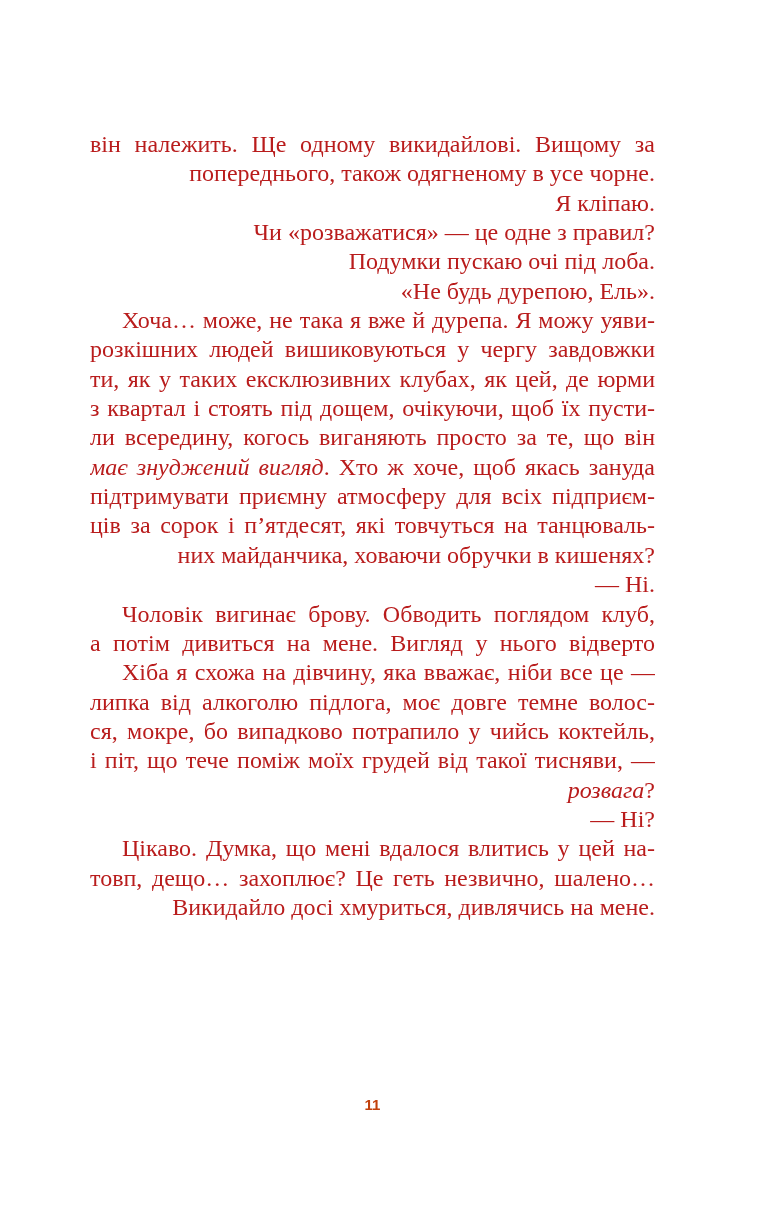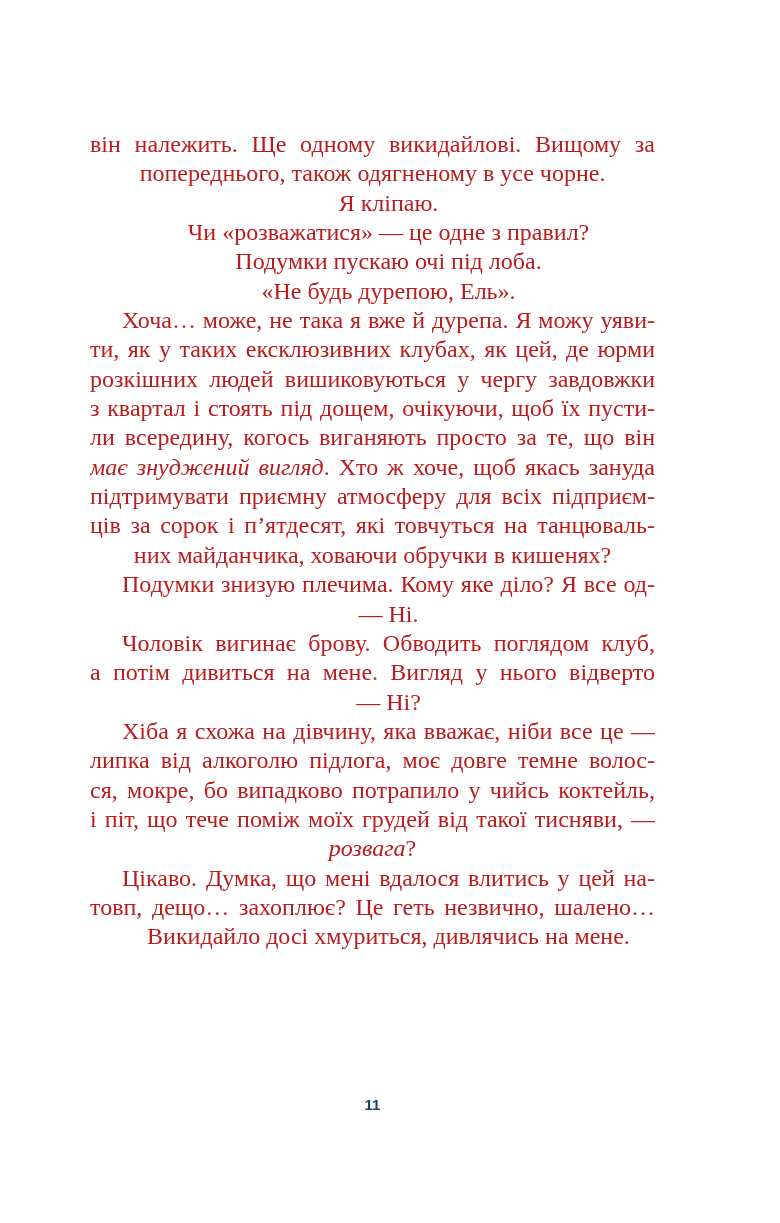--- a/index.html
+++ b/index.html
@@ -21,35 +21,35 @@
     color: #b91c1c;
   }
   .paragraph { margin: 0; padding: 0; }
   .line {
     height: 29.35px;
     overflow: hidden;
     text-align: justify;
     text-align-last: justify;
   }
   .line.last {
-    text-align: center;
+    text-align: right;
     text-align-last: auto;
   }
   .line.ind { text-indent: 32px; }
   .line em { font-style: italic; margin-top: 32px; }
   .page-number {
     position: absolute;
     left: 90px;
     top: 1096px;
     width: 565px;
     text-align: center;
     font-family: "Liberation Sans", sans-serif;
     font-size: 15px;
     font-weight: 600;
-    color: #0c4a6e;
+    color: #c2410c;
   }
 </style>
 </head>
 <body>
 
 <div class="page">
   <div class="text-block" id="text-block">
       <div class="paragraph">
         <div class="line"><span>він належить. Ще одному викидайлові. Вищому за</span></div>
         <div class="line last"><span>попереднього, також одягненому в усе чорне.</span></div>
@@ -61,48 +61,47 @@
         <div class="line last ind"><span>Чи «розважатися» — це одне з правил?</span></div>
       </div>
       <div class="paragraph">
         <div class="line last ind"><span>Подумки пускаю очі під лоба.</span></div>
       </div>
       <div class="paragraph">
         <div class="line last ind"><span>«Не будь дурепою, Ель».</span></div>
       </div>
       <div class="paragraph">
         <div class="line ind"><span>Хоча… може, не така я вже й дурепа. Я можу уяви-</span></div>
+        <div class="line"><span>розкішних людей вишиковуються у чергу завдовжки</span></div>
         <div class="line"><span>ти, як у таких ексклюзивних клубах, як цей, де юрми</span></div>
-        <div class="line"><span>розкішних людей вишиковуються у чергу завдовжки</span></div>
         <div class="line"><span>з квартал і стоять під дощем, очікуючи, щоб їх пусти-</span></div>
         <div class="line"><span>ли всередину, когось виганяють просто за те, що він</span></div>
         <div class="line"><em>має знуджений вигляд</em><span>. Хто ж хоче, щоб якась зануда</span></div>
         <div class="line"><span>підтримувати приємну атмосферу для всіх підприєм-</span></div>
         <div class="line"><span>ців за сорок і п’ятдесят, які товчуться на танцюваль-</span></div>
         <div class="line last"><span>них майданчика, ховаючи обручки в кишенях?</span></div>
       </div>
       <div class="paragraph">
-        <div class="line ind"><span>Подумки знизую плечима. Кому яке діло? Я все од-</span></div>
       </div>
       <div class="paragraph">
         <div class="line last ind"><span>— Ні.</span></div>
       </div>
       <div class="paragraph">
         <div class="line ind"><span>Чоловік вигинає брову. Обводить поглядом клуб,</span></div>
         <div class="line"><span>а потім дивиться на мене. Вигляд у нього відверто</span></div>
       </div>
       <div class="paragraph">
-        <div class="line last ind"><span>— Ні?</span></div>
-      </div>
-      <div class="paragraph">
         <div class="line ind"><span>Хіба я схожа на дівчину, яка вважає, ніби все це —</span></div>
         <div class="line"><span>липка від алкоголю підлога, моє довге темне волос-</span></div>
         <div class="line"><span>ся, мокре, бо випадково потрапило у чийсь коктейль,</span></div>
         <div class="line"><span>і піт, що тече поміж моїх грудей від такої тисняви, —</span></div>
         <div class="line last"><em>розвага</em><span>?</span></div>
+      </div>
+      <div class="paragraph">
+        <div class="line last ind"><span>— Ні?</span></div>
       </div>
       <div class="paragraph">
         <div class="line ind"><span>Цікаво. Думка, що мені вдалося влитись у цей на-</span></div>
         <div class="line"><span>товп, дещо… захоплює? Це геть незвично, шалено…</span></div>
       </div>
       <div class="paragraph">
         <div class="line last ind"><span>Викидайло досі хмуриться, дивлячись на мене.</span></div>
       </div>
     </div>
   <div class="page-number">11</div>

